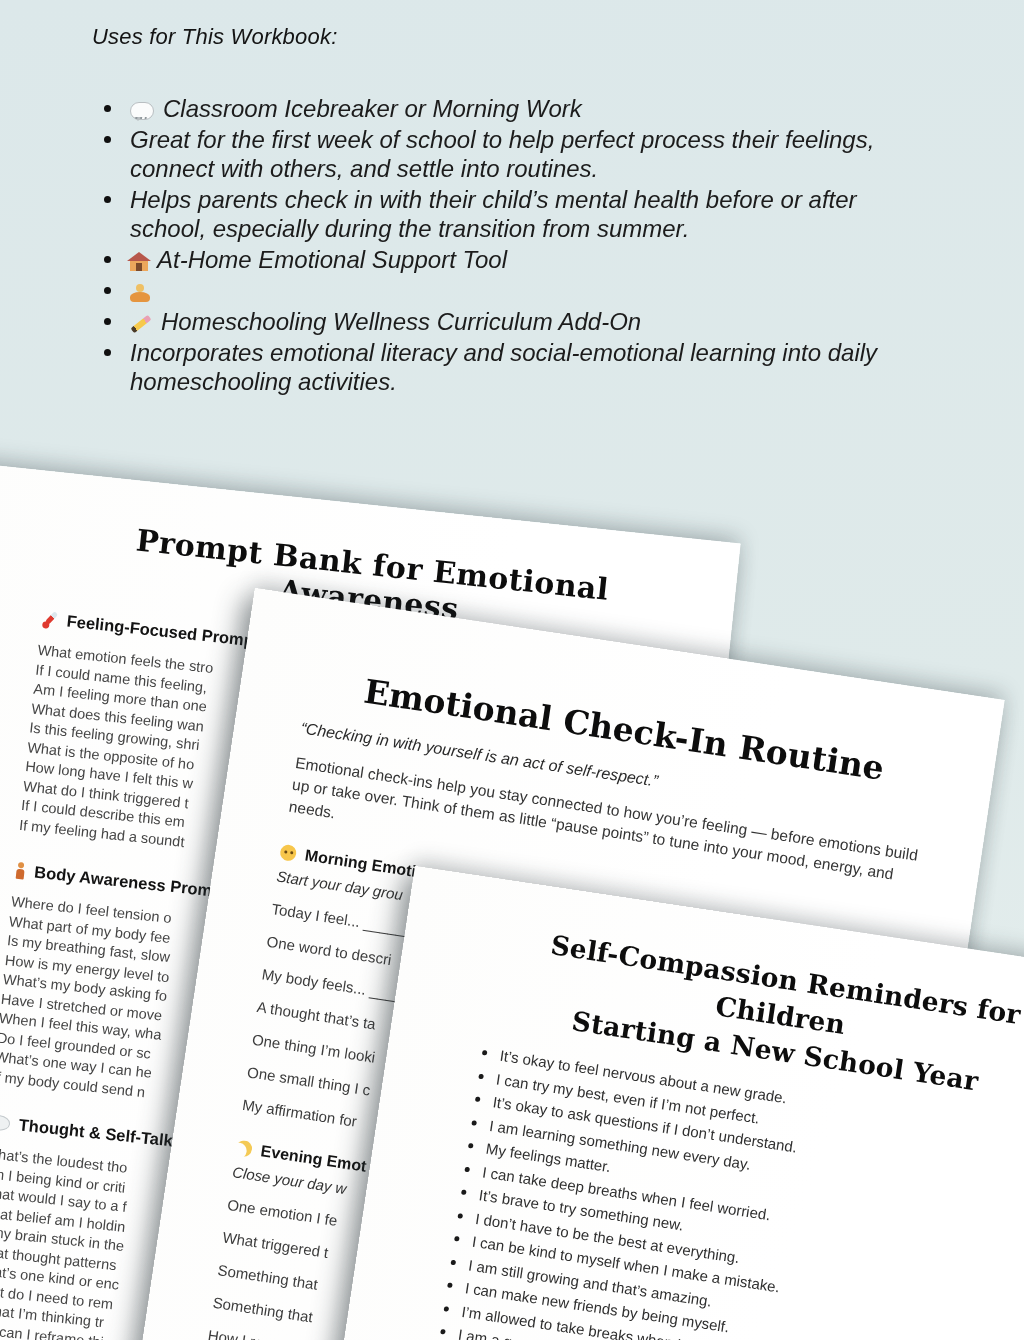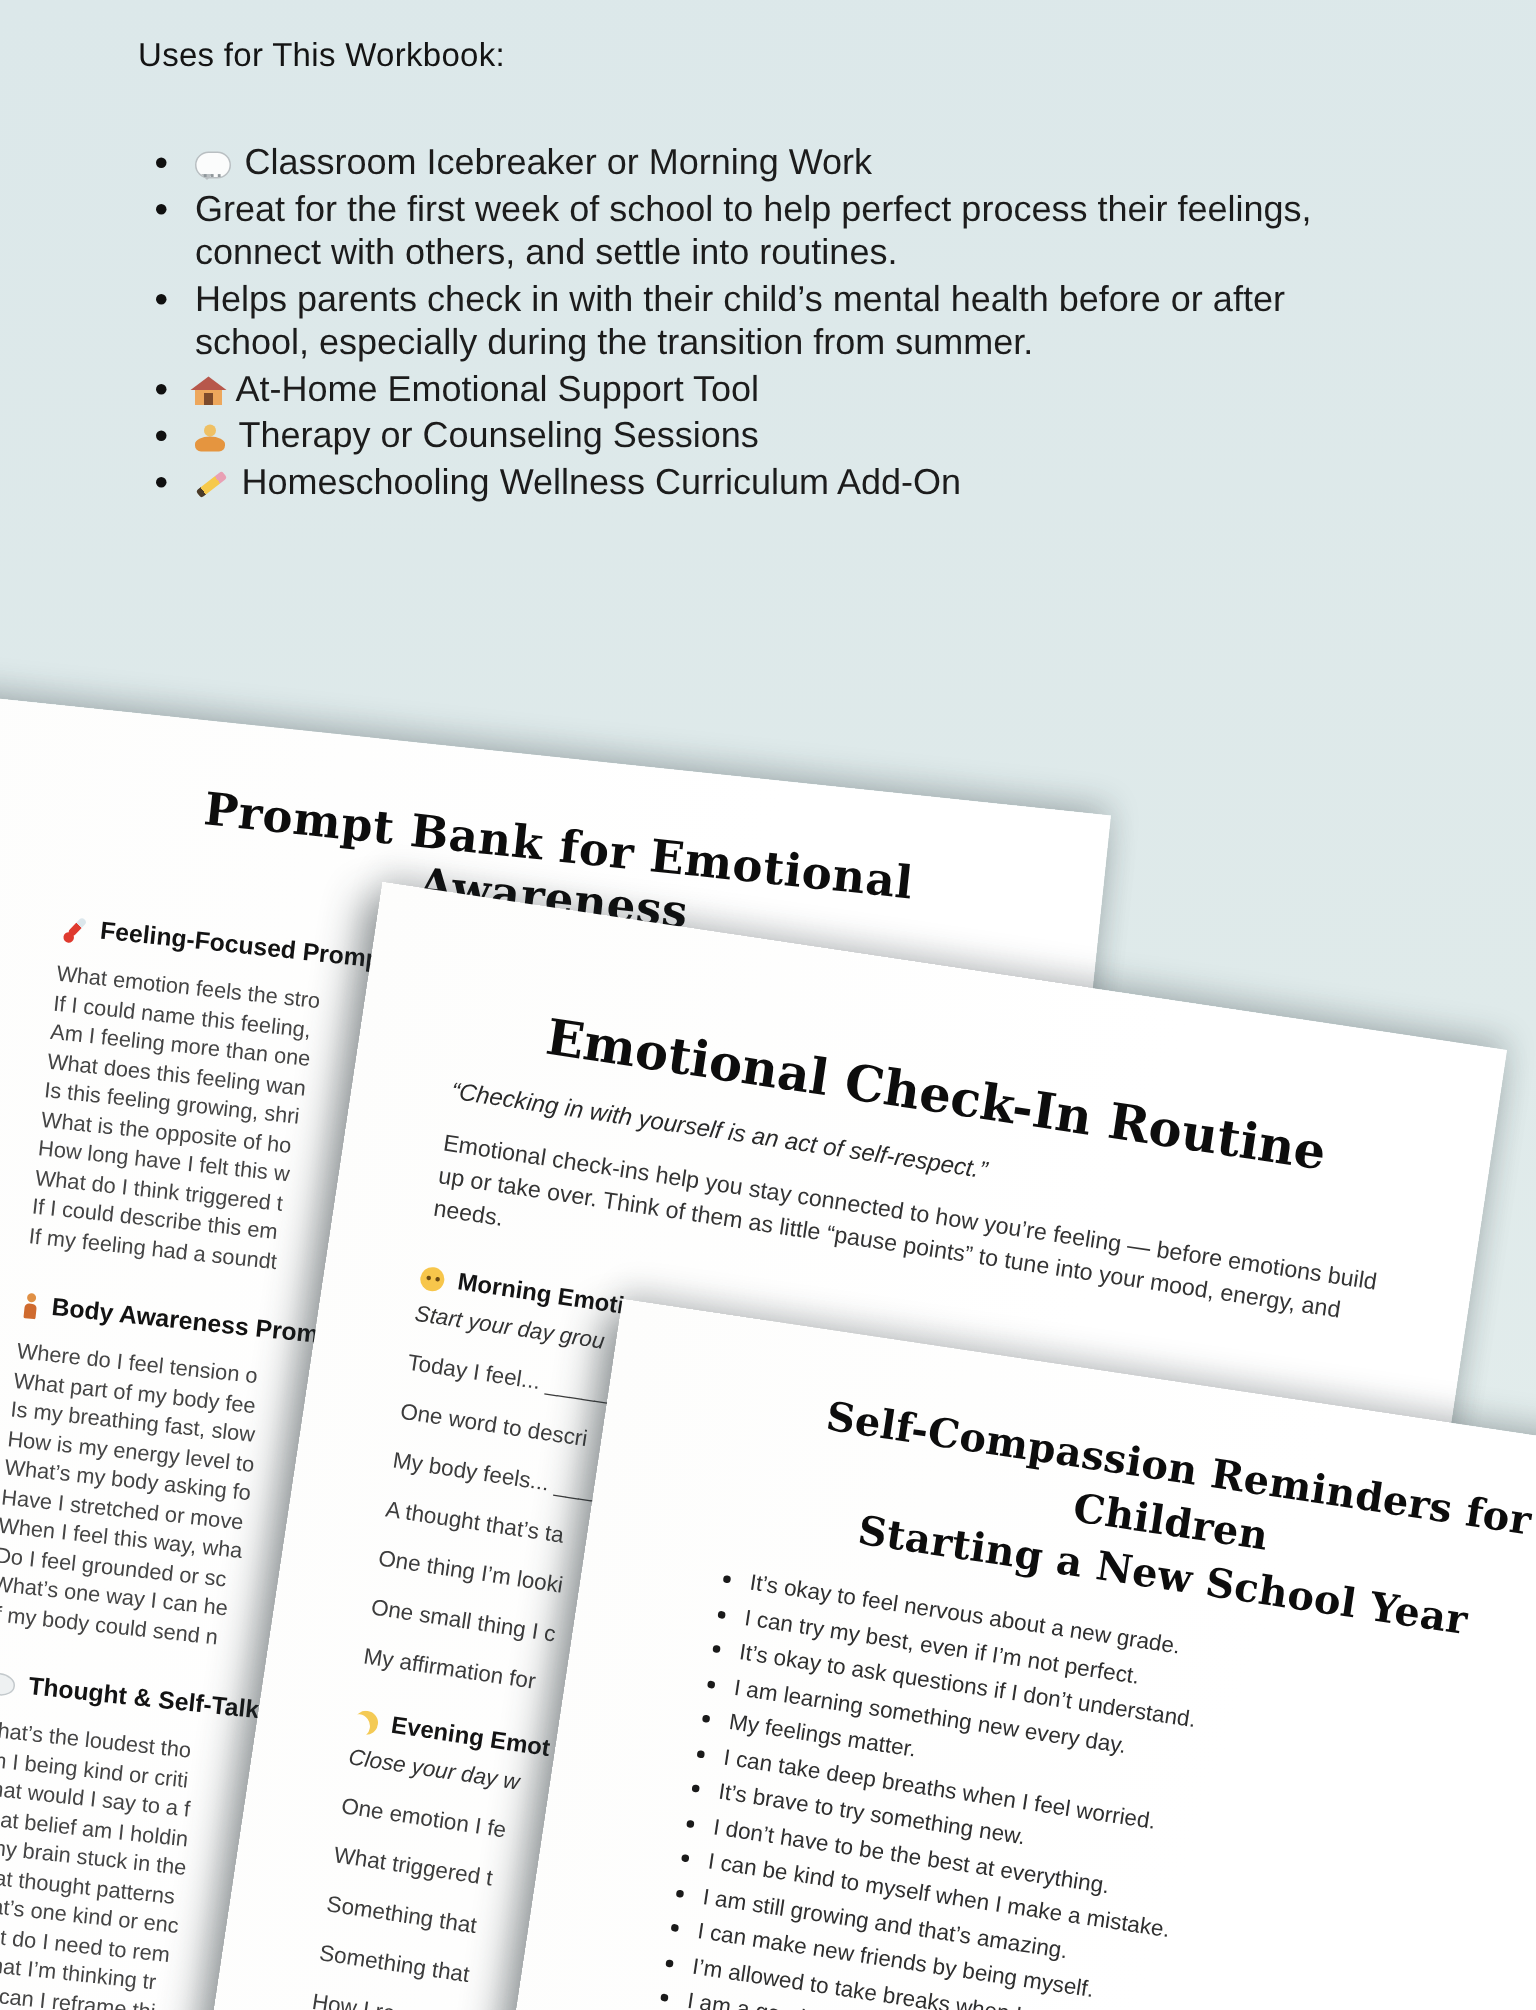--- a/index.html
+++ b/index.html
@@ -4,21 +4,21 @@
 <style>
   html,body { margin:0; padding:0; }
   body { font-family:"Liberation Sans", sans-serif; }
 
   .canvas {
     position:relative; width:1024px; height:1340px; overflow:hidden;
     background:linear-gradient(175deg,#dce8ea 0%, #dfeaea 55%, #e6efee 100%);
   }
 
   
-  .intro { position:absolute; left:92px; top:24px; width:860px; z-index:0; }
+  .intro { position:absolute; left:92px; top:24px; width:860px; z-index:0;font-style:italic; }
   .intro-title { font-size:22px; font-weight:400; color:#141414; margin:0; letter-spacing:.2px; }
   .intro-list { list-style:none; margin:44px 0 0 2px; padding:0; width:836px; }
   .intro-list li {
     position:relative; padding-left:36px; font-size:24px; line-height:29px;
     color:#1c1c1c; margin-bottom:2px; max-width:800px;
   }
   .intro-list li::before {
     content:""; position:absolute; left:10px; top:11px; width:7px; height:7px;
     border-radius:50%; background:#101010;
   }
@@ -107,28 +107,31 @@
 
         <li>
           <span>Helps parents check in with their child’s mental health before or after school, especially during the transition from summer.</span>
         </li>
 
         <li>
           <span class="emj emj-house"></span><span>At-Home Emotional Support Tool</span>
         </li>
 
         <li>
-          <span class="emj emj-yoga"></span><span>Therapy or Counseling Sessions</span>
+          <span class="emj emj-yoga"></span>
         </li>
 
 
         <li>
           <span class="emj emj-pencil"></span><span>Homeschooling Wellness Curriculum Add-On</span>
         </li>
 
+        <li>
+          <span>Incorporates emotional literacy and social-emotional learning into daily homeschooling activities.</span>
+        </li>
       </ul>
   </section>
 
   <section class="page page1">
     <h2 class="serif-title p1-title">Prompt Bank for Emotional Awareness</h2>
 
     <div class="sec">
       <h3>
           <span class="emj emj-thermometer"></span>
           <span>Feeling-Focused Prompts</span>

